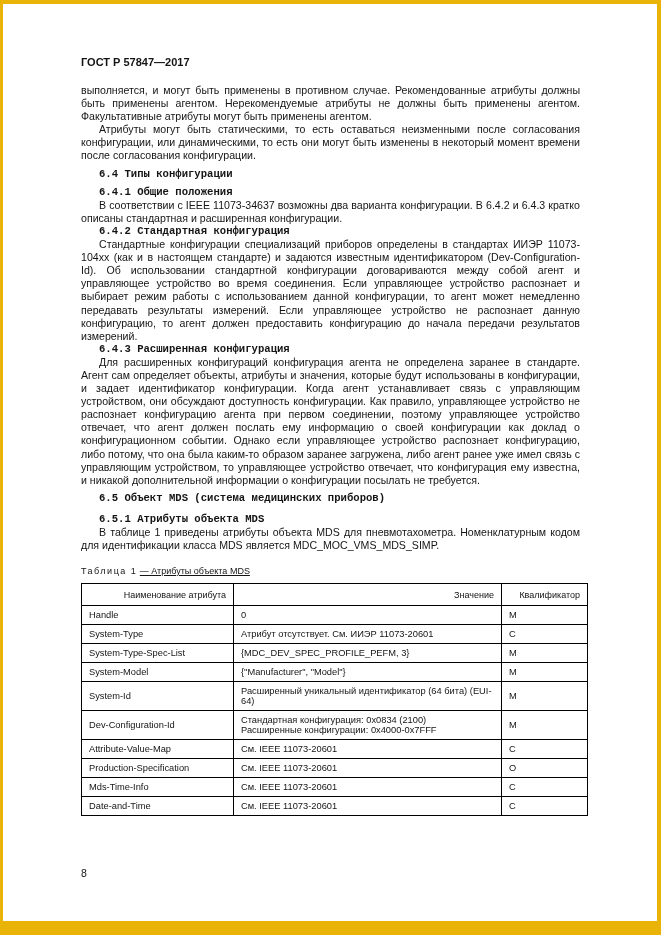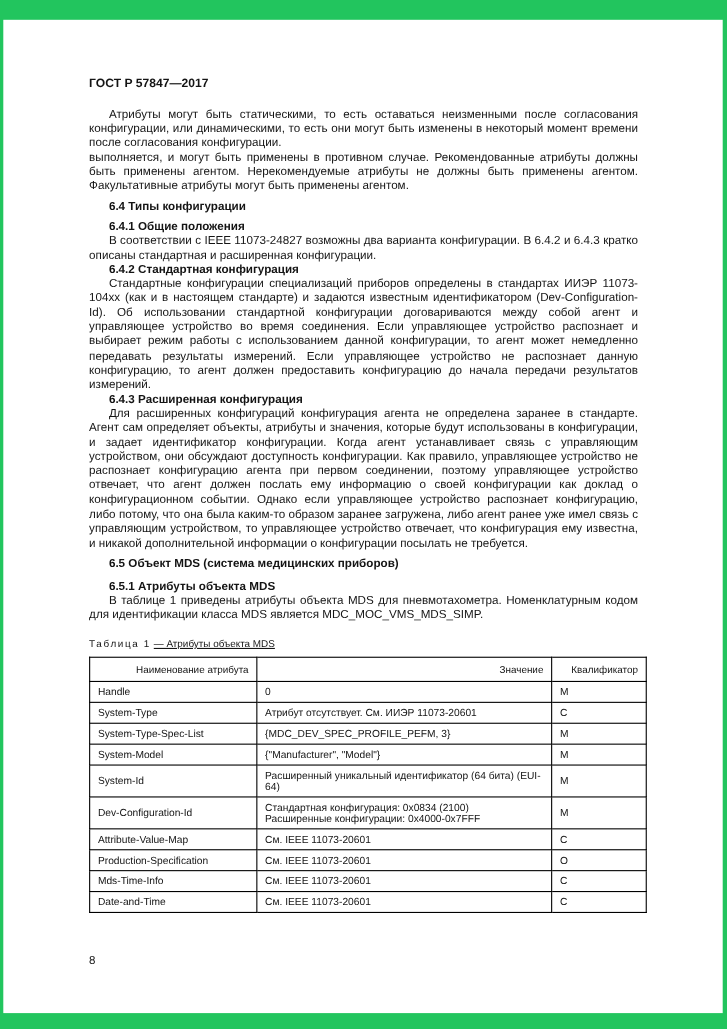--- a/index.html
+++ b/index.html
@@ -4,22 +4,22 @@
 <style>
   * { box-sizing: border-box; }
   html, body { margin: 0; padding: 0; }
   body {
     width: 661px; height: 935px;
     font-family: "Liberation Sans", sans-serif;
     background: #ffffff;
   }
   .page-frame {
     width: 661px; height: 935px;
-    background: #22c55e;
-    padding: 18px 4px 14px 3px;
+    background: #eab308;
+    padding: 4px 4px 14px 3px;
   }
   .page {
     position: relative;
     width: 100%; height: 100%;
     background: #ffffff;
     padding: 52px 77px 0 78px;
     overflow: hidden;
     color: #141414;
   }
   .doc-header {
@@ -34,20 +34,21 @@
     text-align: justify;
     text-indent: 18px;
   }
   .para.no-indent { text-indent: 0; }
   .heading {
     margin: 0;
     font-size: 10.6px;
     line-height: 13.1px;
     font-weight: bold;
     text-indent: 18px;
+    font-family: Liberation Mono, monospace;
   }
   .mt-5 { margin-top: 5px; }
   .mt-8 { margin-top: 8px; }
   .table-caption {
     margin-top: 14px;
     margin-bottom: 7px;
     font-size: 9px;
   }
   .caption-label { letter-spacing: 1.5px; }
   .caption-text { letter-spacing: 0; text-decoration: underline; }
@@ -82,26 +83,26 @@
   }
 </style>
 </head>
 <body>
 
 <div class="page-frame">
   <div class="page">
 
     <div class="doc-header">ГОСТ Р 57847—2017</div>
 
+    <p class="para no-indent">выполняется, и могут быть применены в противном случае. Рекомендованные атрибуты должны быть применены агентом. Нерекомендуемые атрибуты не должны быть применены агентом. Факультативные атрибуты могут быть применены агентом.</p>
     <p class="para">Атрибуты могут быть статическими, то есть оставаться неизменными после согласования конфигурации, или динамическими, то есть они могут быть изменены в некоторый момент времени после согласования конфигурации.</p>
-    <p class="para no-indent">выполняется, и могут быть применены в противном случае. Рекомендованные атрибуты должны быть применены агентом. Нерекомендуемые атрибуты не должны быть применены агентом. Факультативные атрибуты могут быть применены агентом.</p>
 
     <h3 class="heading mt-5">6.4 Типы конфигурации</h3>
     <h4 class="heading mt-5">6.4.1 Общие положения</h4>
-    <p class="para">В соответствии с IEEE 11073-24827 возможны два варианта конфигурации. В 6.4.2 и 6.4.3 кратко описаны стандартная и расширенная конфигурации.</p>
+    <p class="para">В соответствии с IEEE 11073-34637 возможны два варианта конфигурации. В 6.4.2 и 6.4.3 кратко описаны стандартная и расширенная конфигурации.</p>
 
     <h4 class="heading">6.4.2 Стандартная конфигурация</h4>
     <p class="para">Стандартные конфигурации специализаций приборов определены в стандартах ИИЭР 11073-104хх (как и в настоящем стандарте) и задаются известным идентификатором (Dev-Configuration-Id). Об использовании стандартной конфигурации договариваются между собой агент и управляющее устройство во время соединения. Если управляющее устройство распознает и выбирает режим работы с использованием данной конфигурации, то агент может немедленно передавать результаты измерений. Если управляющее устройство не распознает данную конфигурацию, то агент должен предоставить конфигурацию до начала передачи результатов измерений.</p>
 
     <h4 class="heading">6.4.3 Расширенная конфигурация</h4>
     <p class="para">Для расширенных конфигураций конфигурация агента не определена заранее в стандарте. Агент сам определяет объекты, атрибуты и значения, которые будут использованы в конфигурации, и задает идентификатор конфигурации. Когда агент устанавливает связь с управляющим устройством, они обсуждают доступность конфигурации. Как правило, управляющее устройство не распознает конфигурацию агента при первом соединении, поэтому управляющее устройство отвечает, что агент должен послать ему информацию о своей конфигурации как доклад о конфигурационном событии. Однако если управляющее устройство распознает конфигурацию, либо потому, что она была каким-то образом заранее загружена, либо агент ранее уже имел связь с управляющим устройством, то управляющее устройство отвечает, что конфигурация ему известна, и никакой дополнительной информации о конфигурации посылать не требуется.</p>
 
     <h3 class="heading mt-5">6.5 Объект MDS (система медицинских приборов)</h3>
     <h4 class="heading mt-8">6.5.1 Атрибуты объекта MDS</h4>
     <p class="para">В таблице 1 приведены атрибуты объекта MDS для пневмотахометра. Номенклатурным кодом для идентификации класса MDS является MDC_MOC_VMS_MDS_SIMP.</p>

